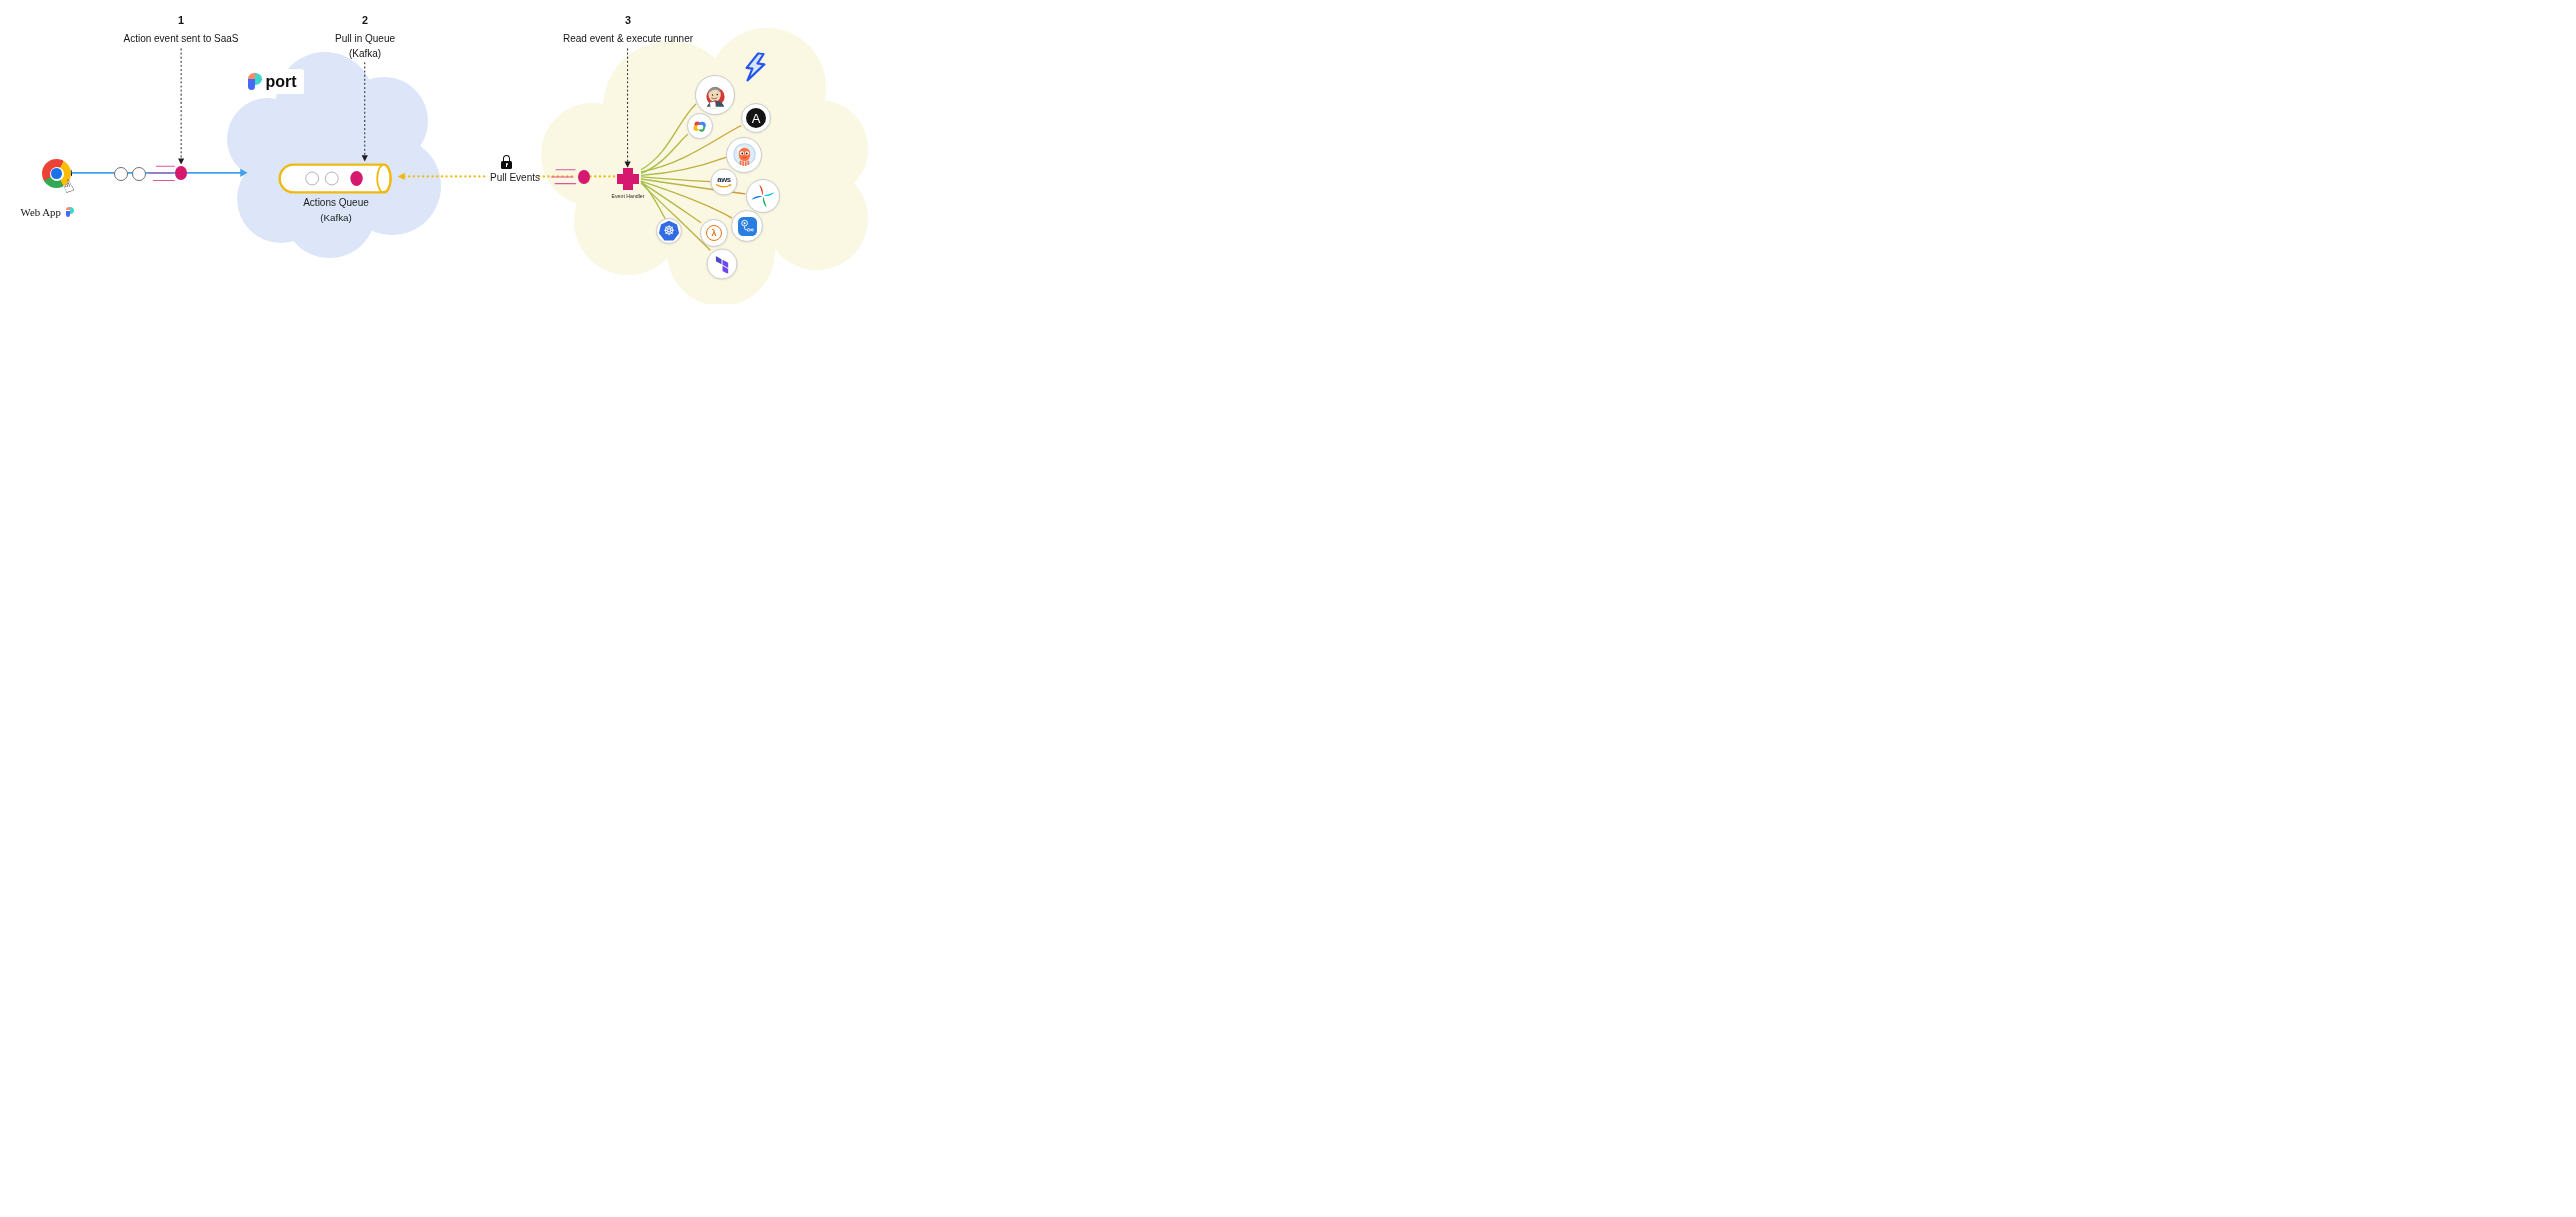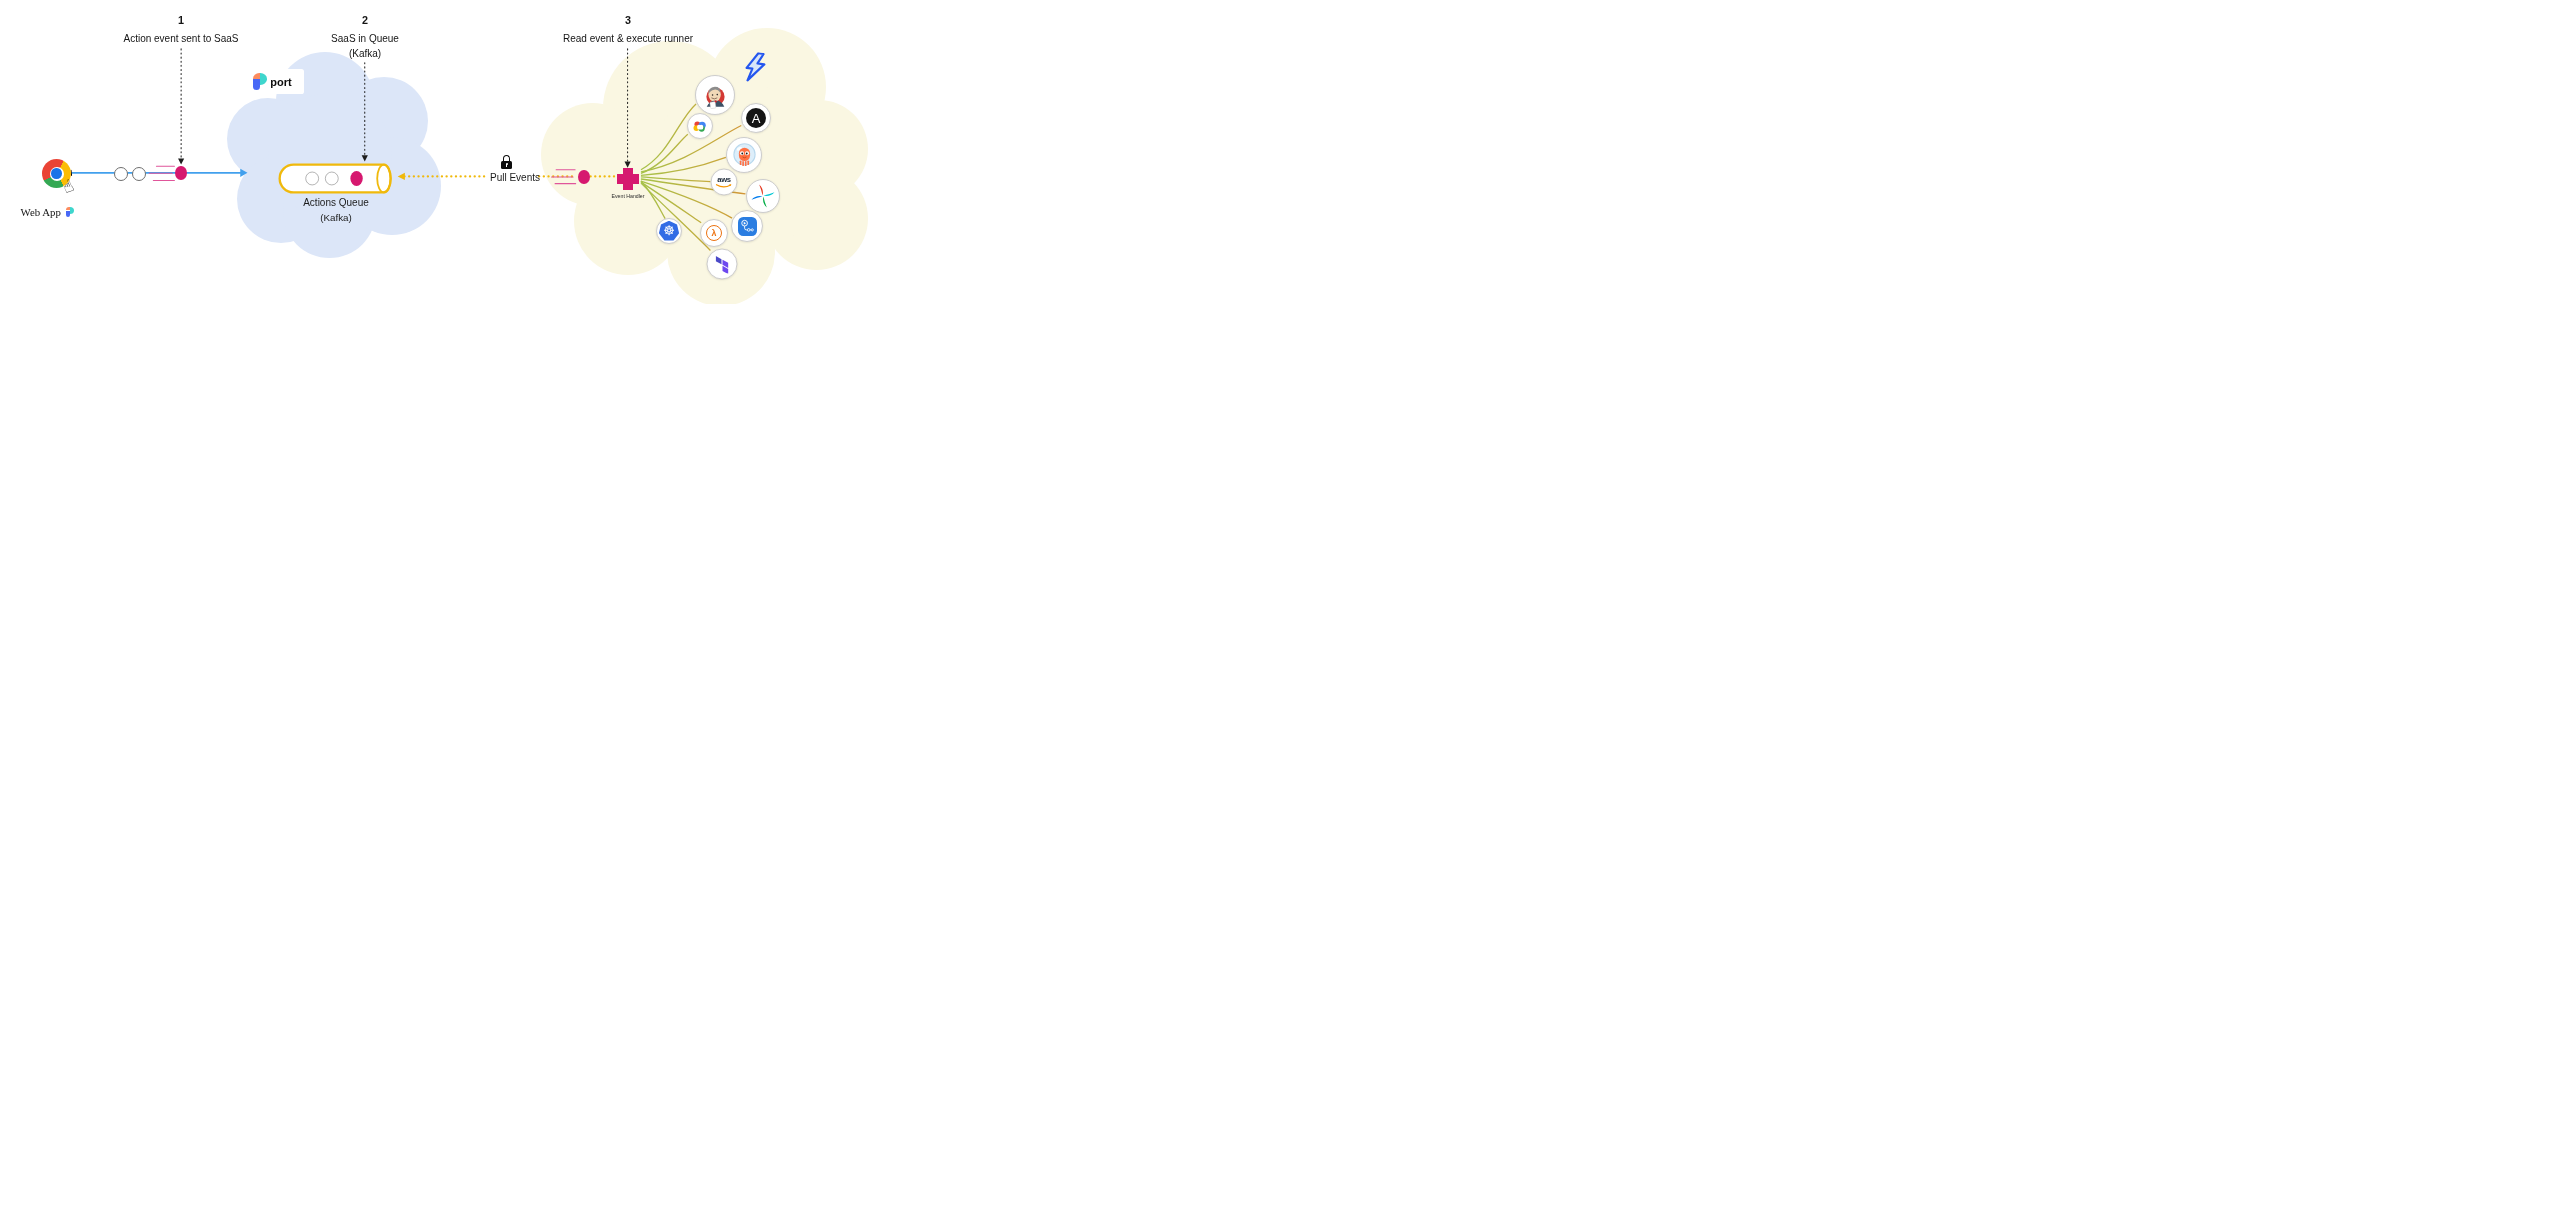--- a/index.html
+++ b/index.html
@@ -129,21 +129,21 @@
       <path d="M1245,356 C1300,410 1352,458 1380,487"></path>
     </g>
   </svg>
 
   <div class="step" style="left:181px;top:14.4px;">
     <div class="num">1</div>
     <div class="lbl">Action event sent to SaaS</div>
   </div>
   <div class="step" style="left:365px;top:14.4px;">
     <div class="num">2</div>
-    <div class="lbl">SaaS in Queue</div>
+    <div class="lbl">Pull in Queue</div>
     <div class="lbl">(Kafka)</div>
   </div>
   <div class="step" style="left:628px;top:14.4px;">
     <div class="num">3</div>
     <div class="lbl">Read event &amp; execute runner</div>
   </div>
 
   <div class="chrome" style="left:42px;top:159px;">
     <div class="ring">
         <div class="core"></div>
@@ -164,21 +164,21 @@
   <div class="abs" style="left:114px;top:167px;width:12.4px;height:12.4px;border-radius:50%;background:#fff;border:0.5px solid #6f6f6f;"></div>
   <div class="abs" style="left:132px;top:167px;width:12.4px;height:12.4px;border-radius:50%;background:#fff;border:0.5px solid #6f6f6f;"></div>
 
   <div class="abs" style="left:241px;top:69px;width:63px;height:25px;background:#fff;border-radius:2.6px;display:flex;align-items:center;justify-content:center;">
     <div class="portmark">
       <span class="porticon" style="width:13.4px;height:16.5px;">
         <span class="o" style="left:0;top:0;width:6.2px;height:5.7px;"></span>
         <span class="b" style="left:0;top:6.2px;width:6.2px;height:10.3px;"></span>
         <span class="t" style="left:6.7px;top:0;width:6.7px;height:11.3px;"></span>
       </span>
-      <span class="wordmark" style="font-size:11px;">port</span>
+      <span class="wordmark" style="font-size:16px;">port</span>
     </div>
   </div>
 
   <svg class="abs" style="left:278px;top:163px;" width="121" height="32" viewBox="0 0 234 62">
     <path d="M30,3 L205,3 A13,27 0 0 1 205,57 L30,57 A27,27 0 0 1 30,3 Z" fill="#ffffff" stroke="#f0b90c" stroke-width="4.5" stroke-linejoin="round"></path>
     <ellipse cx="205" cy="30" rx="13" ry="27" fill="none" stroke="#f0b90c" stroke-width="3.5"></ellipse>
     <circle class="qcircle" cx="66" cy="30" r="12.5"></circle>
     <circle class="qcircle" cx="104" cy="30" r="12.5"></circle>
     <ellipse cx="152" cy="30" rx="12" ry="14.5" fill="#d6186f"></ellipse>
   </svg>

